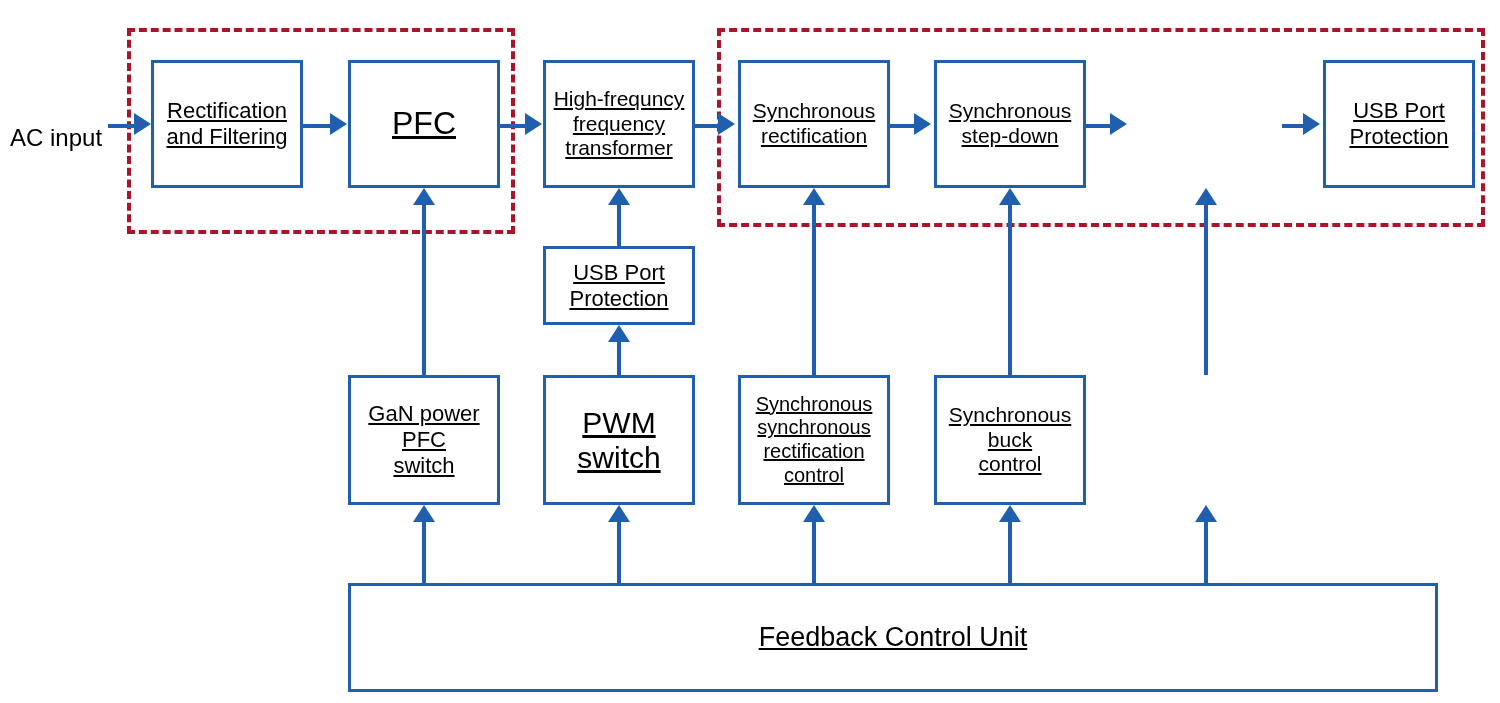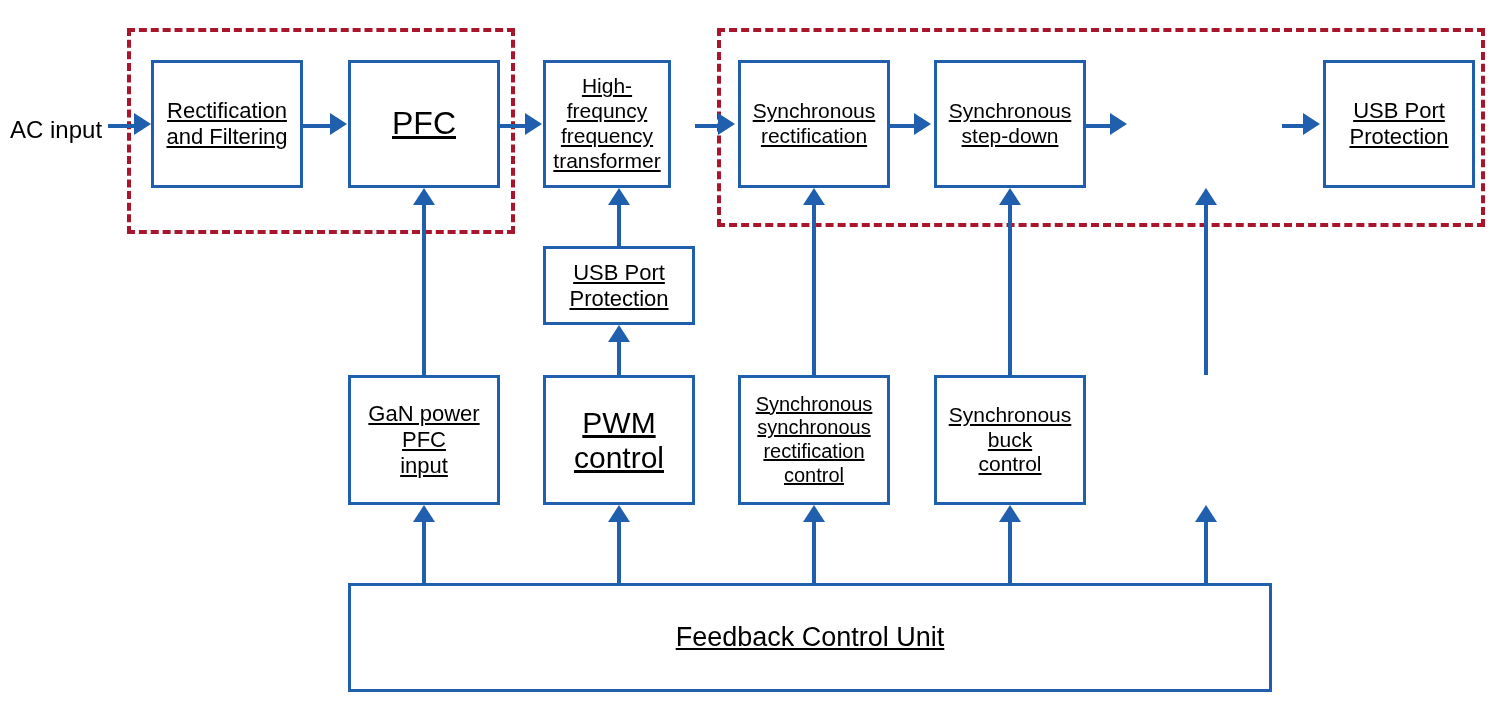--- a/index.html
+++ b/index.html
@@ -63,40 +63,40 @@
   .fs-27{font-size:27px;}
 </style>
 </head>
 <body>
 
 <div id="stage">
 
   <div class="dashed" style="left:127px;top:28px;width:388px;height:206px;"></div>
   <div class="dashed" style="left:717px;top:28px;width:768px;height:199px;"></div>
 
-  <div class="plain-lbl fs-24" style="left:10px;top:116px;">AC input</div>
+  <div class="plain-lbl fs-24" style="left:10px;top:124px;">AC input</div>
   <div class="conn h-line" style="left:108px;top:124px;width:30px;"></div>
   <div class="arrow-r" style="left:134px;top:113px;"></div>
 
   <div class="box fs-22" style="left:151px;top:60px;width:152px;height:128px;">
     <span class="box-lbl">Rectification
 and Filtering</span>
   </div>
 
   <div class="conn h-line" style="left:303px;top:124px;width:30px;"></div>
   <div class="arrow-r" style="left:330px;top:113px;"></div>
 
   <div class="box fs-32" style="left:348px;top:60px;width:152px;height:128px;">
     <span class="box-lbl">PFC</span>
   </div>
 
   <div class="conn h-line" style="left:500px;top:124px;width:28px;"></div>
   <div class="arrow-r" style="left:525px;top:113px;"></div>
 
-  <div class="box fs-21" style="left:543px;top:60px;width:128px;height:128px;">
+  <div class="box fs-21" style="left:543px;top:60px;width:152px;height:128px;">
     <span class="box-lbl">High-frequncy
 frequency
 transformer</span>
   </div>
 
   <div class="conn h-line" style="left:695px;top:124px;width:28px;"></div>
   <div class="arrow-r" style="left:718px;top:113px;"></div>
 
   <div class="box fs-21" style="left:738px;top:60px;width:152px;height:128px;">
     <span class="box-lbl">Synchronous
@@ -130,29 +130,29 @@
 
   <div class="conn v-line" style="left:617px;top:205px;height:41px;"></div>
   <div class="arrow-u" style="left:608px;top:188px;"></div>
 
   <div class="conn v-line" style="left:617px;top:342px;height:33px;"></div>
   <div class="arrow-u" style="left:608px;top:325px;"></div>
 
   <div class="box fs-22" style="left:348px;top:375px;width:152px;height:130px;">
     <span class="box-lbl">GaN power
 PFC
-input</span>
+switch</span>
   </div>
 
   <div class="conn v-line" style="left:422px;top:205px;height:170px;"></div>
   <div class="arrow-u" style="left:413px;top:188px;"></div>
 
   <div class="box fs-30" style="left:543px;top:375px;width:152px;height:130px;">
     <span class="box-lbl">PWM
-control</span>
+switch</span>
   </div>
 
   <div class="box fs-20" style="left:738px;top:375px;width:152px;height:130px;">
     <span class="box-lbl">Synchronous
 synchronous
 rectification
 control</span>
   </div>
   <div class="conn v-line" style="left:812px;top:205px;height:170px;"></div>
   <div class="arrow-u" style="left:803px;top:188px;"></div>
@@ -161,21 +161,21 @@
     <span class="box-lbl">Synchronous
 buck
 control</span>
   </div>
   <div class="conn v-line" style="left:1008px;top:205px;height:170px;"></div>
   <div class="arrow-u" style="left:999px;top:188px;"></div>
 
   <div class="conn v-line" style="left:1204px;top:205px;height:170px;"></div>
   <div class="arrow-u" style="left:1195px;top:188px;"></div>
 
-  <div class="box fs-27" style="left:348px;top:583px;width:924px;height:109px;">
+  <div class="box fs-27" style="left:348px;top:583px;width:1090px;height:109px;">
     <span class="box-lbl">Feedback Control Unit</span>
   </div>
 
   <div class="conn v-line" style="left:422px;top:522px;height:62px;"></div>
   <div class="arrow-u" style="left:413px;top:505px;"></div>
 
   <div class="conn v-line" style="left:617px;top:522px;height:62px;"></div>
   <div class="arrow-u" style="left:608px;top:505px;"></div>
 
   <div class="conn v-line" style="left:812px;top:522px;height:62px;"></div>

